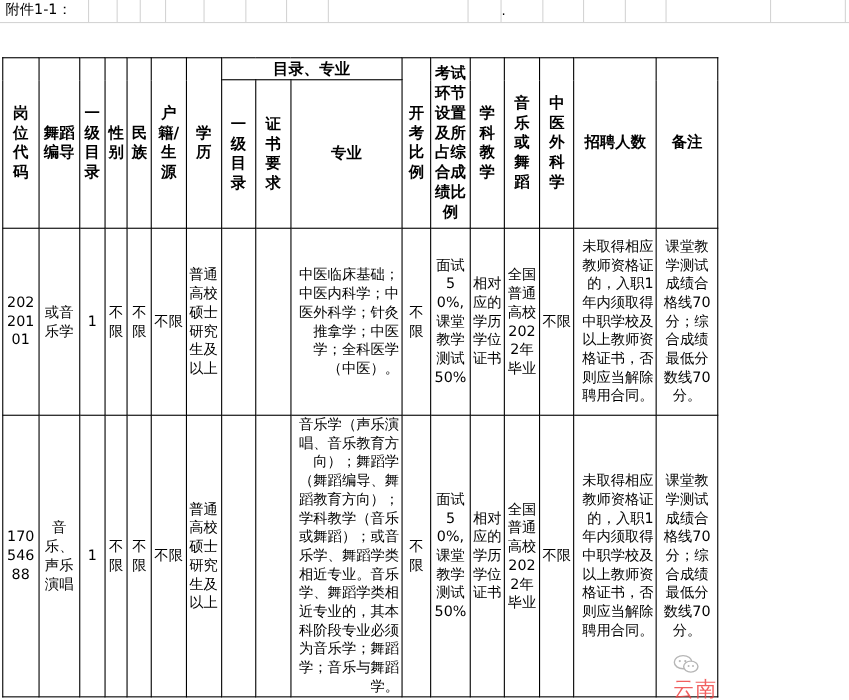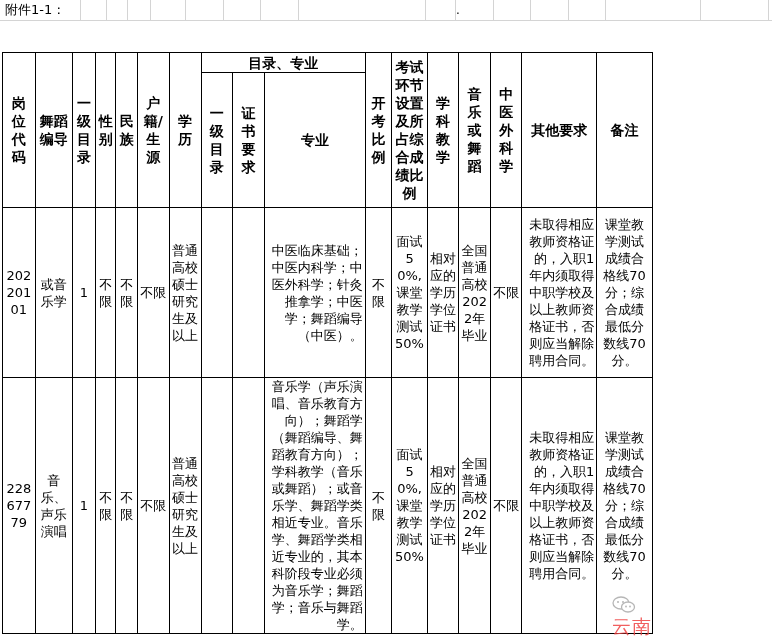--- a/index.html
+++ b/index.html
@@ -77,51 +77,51 @@
       <td class="h" rowspan="2">性别</td>
       <td class="h" rowspan="2">民族</td>
       <td class="h" rowspan="2">户籍/生源</td>
       <td class="h" rowspan="2">学历</td>
       <td class="h" colspan="3">目录、专业</td>
       <td class="h" rowspan="2">开考比例</td>
       <td class="h" rowspan="2">考试环节设置及所占综合成绩比例</td>
       <td class="h" rowspan="2">学科教学</td>
       <td class="h" rowspan="2">音乐或舞蹈</td>
       <td class="h" rowspan="2">中医外科学</td>
-      <td class="h" rowspan="2">其他要求</td>
+      <td class="h" rowspan="2">招聘人数</td>
       <td class="h" rowspan="2">备注</td>
     </tr>
     <tr style="height:135px">
       <td class="h">一级目录</td>
       <td class="h">证书要求</td>
       <td class="h">专业</td>
     </tr>
 
     <tr style="height:170px">
       <td>20220101</td>
       <td>或音乐学</td>
       <td>1</td>
       <td>不限</td>
       <td>不限</td>
       <td>不限</td>
       <td>普通高校硕士研究生及以上</td>
       <td></td>
       <td></td>
-      <td class="left">中医临床基础；中医内科学；中医外科学；针灸推拿学；中医学；舞蹈编导（中医）。</td>
+      <td class="left">中医临床基础；中医内科学；中医外科学；针灸推拿学；中医学；全科医学（中医）。</td>
       <td>不限</td>
       <td>面试50%,课堂教学测试50%</td>
       <td>相对应的学历学位证书</td>
       <td>全国普通高校2022年毕业</td>
       <td>不限</td>
       <td class="left">未取得相应教师资格证的，入职1年内须取得中职学校及以上教师资格证书，否则应当解除聘用合同。</td>
       <td>课堂教学测试成绩合格线70分；综合成绩最低分数线70分。</td>
     </tr>
 
     <tr style="height:251px">
-      <td>22867779</td>
+      <td>17054688</td>
       <td>音乐、声乐演唱</td>
       <td>1</td>
       <td>不限</td>
       <td>不限</td>
       <td>不限</td>
       <td>普通高校硕士研究生及以上</td>
       <td></td>
       <td></td>
       <td class="left">音乐学（声乐演唱、音乐教育方向）；舞蹈学（舞蹈编导、舞蹈教育方向）；学科教学（音乐或舞蹈）；或音乐学、舞蹈学类相近专业。音乐学、舞蹈学类相近专业的，其本科阶段专业必须为音乐学；舞蹈学；音乐与舞蹈学。</td>
       <td>不限</td>

